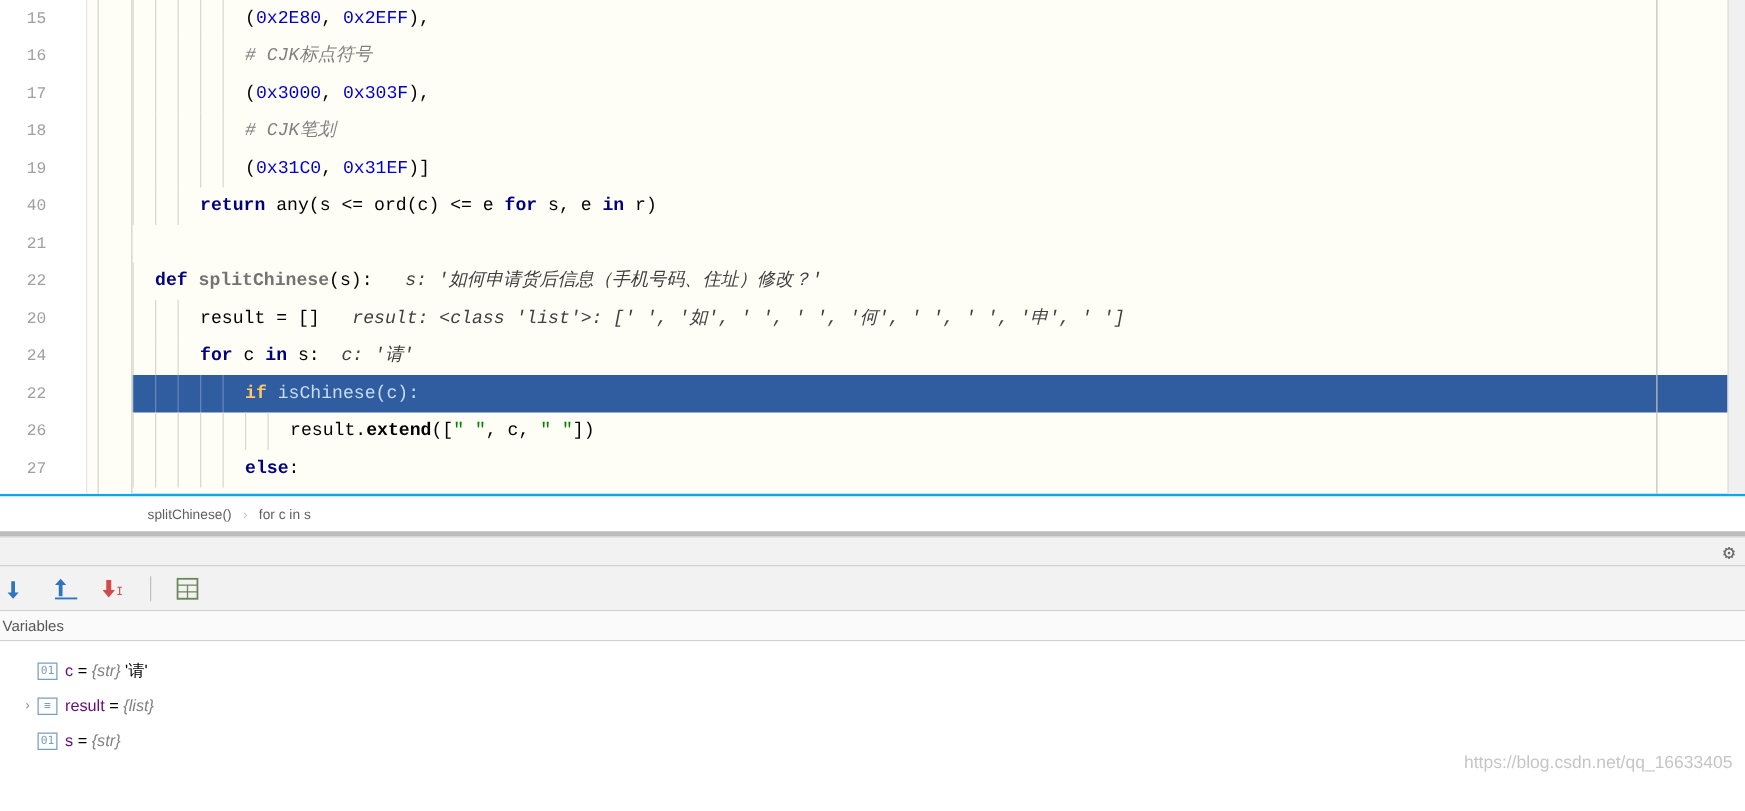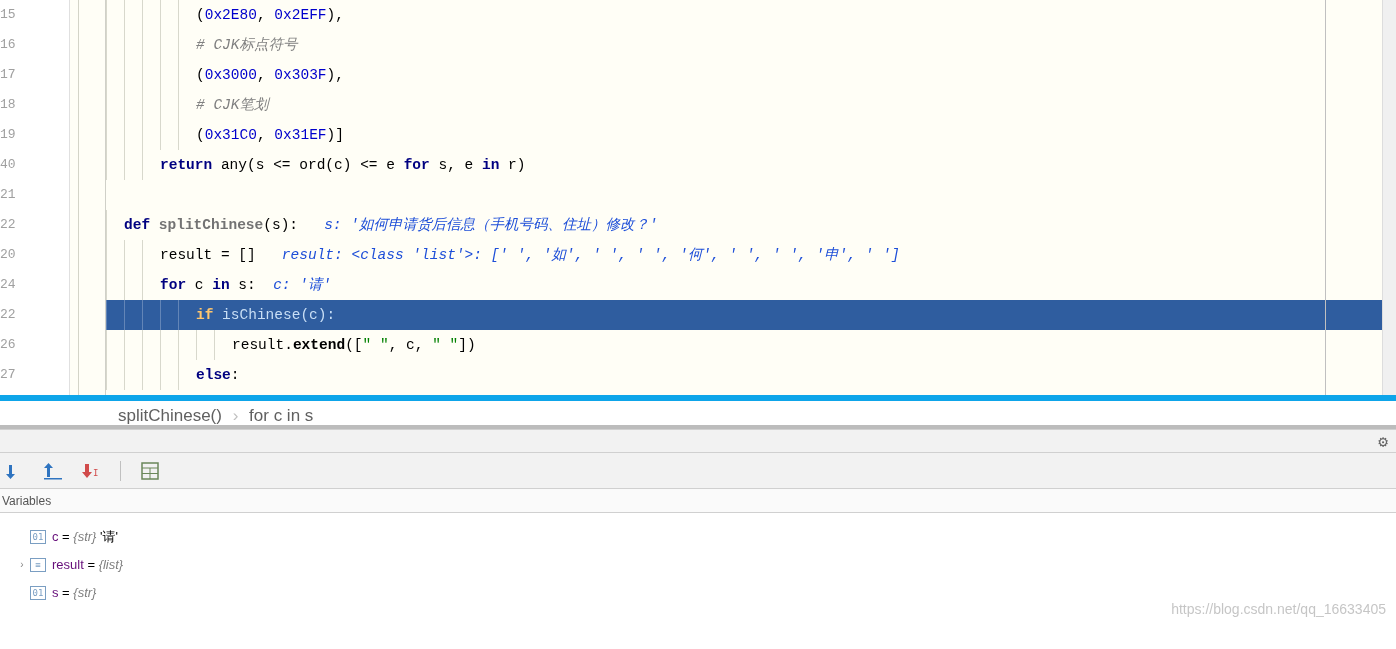--- a/index.html
+++ b/index.html
@@ -15,22 +15,22 @@
   .editor-area {
     display: flex;
     height: 395px;
     background: #fffef6;
     border-right: 1px solid #ccc;
   }
   .gutter {
     width: 70px;
     background: #ffffff;
     border-right: 1px solid #e0e0e0;
-    text-align: left;
-    padding-right: 20px;
+    text-align: right;
+    padding-right: 32px;
     color: #a0a0a0;
     font-size: 13px;
     user-select: none;
     flex-shrink: 0;
   }
   .gutter div { height: 30px; line-height: 30px; }
   .fold-area {
     width: 36px;
     background: #fffef6;
     border-right: 1px solid #d0d0c8;
@@ -55,33 +55,33 @@
     line-height: 30px;
     white-space: pre;
     padding-left: 0;
     font-size: 14.5px;
   }
   .pad { display:inline-block; }
   .kw { color: #000080; font-weight: bold; }
   .fn { color: #737373; font-weight: bold; }
   .num { color: #0000cc; }
   .cmt { color: #808080; font-style: italic; }
-  .hint { color: #1d4ed8; font-style: italic; }
+  .hint { color: #404040; font-style: italic; }
   .str { color: #008000; }
   .fncall{ font-weight:bold; }
 
   .breadcrumb {
     height: 30px;
     line-height: 30px;
     padding-left: 118px;
-    font-size: 17px;
+    font-size: 11px;
     color: #606060;
     font-family: "Segoe UI", sans-serif;
     background: #fff;
-    border-top:6px solid #0ea5e9;
+    border-top:2px solid #0ea5e9;
   }
   .breadcrumb .sep { color:#c0c0c0; padding: 0 6px;}
 
   .split-bar {
     height: 4px; background: #bcbcbc;
   }
   .tool-strip {
     height: 24px;
     background: #f2f2f2;
     border-top:1px solid #d0d0d0;

